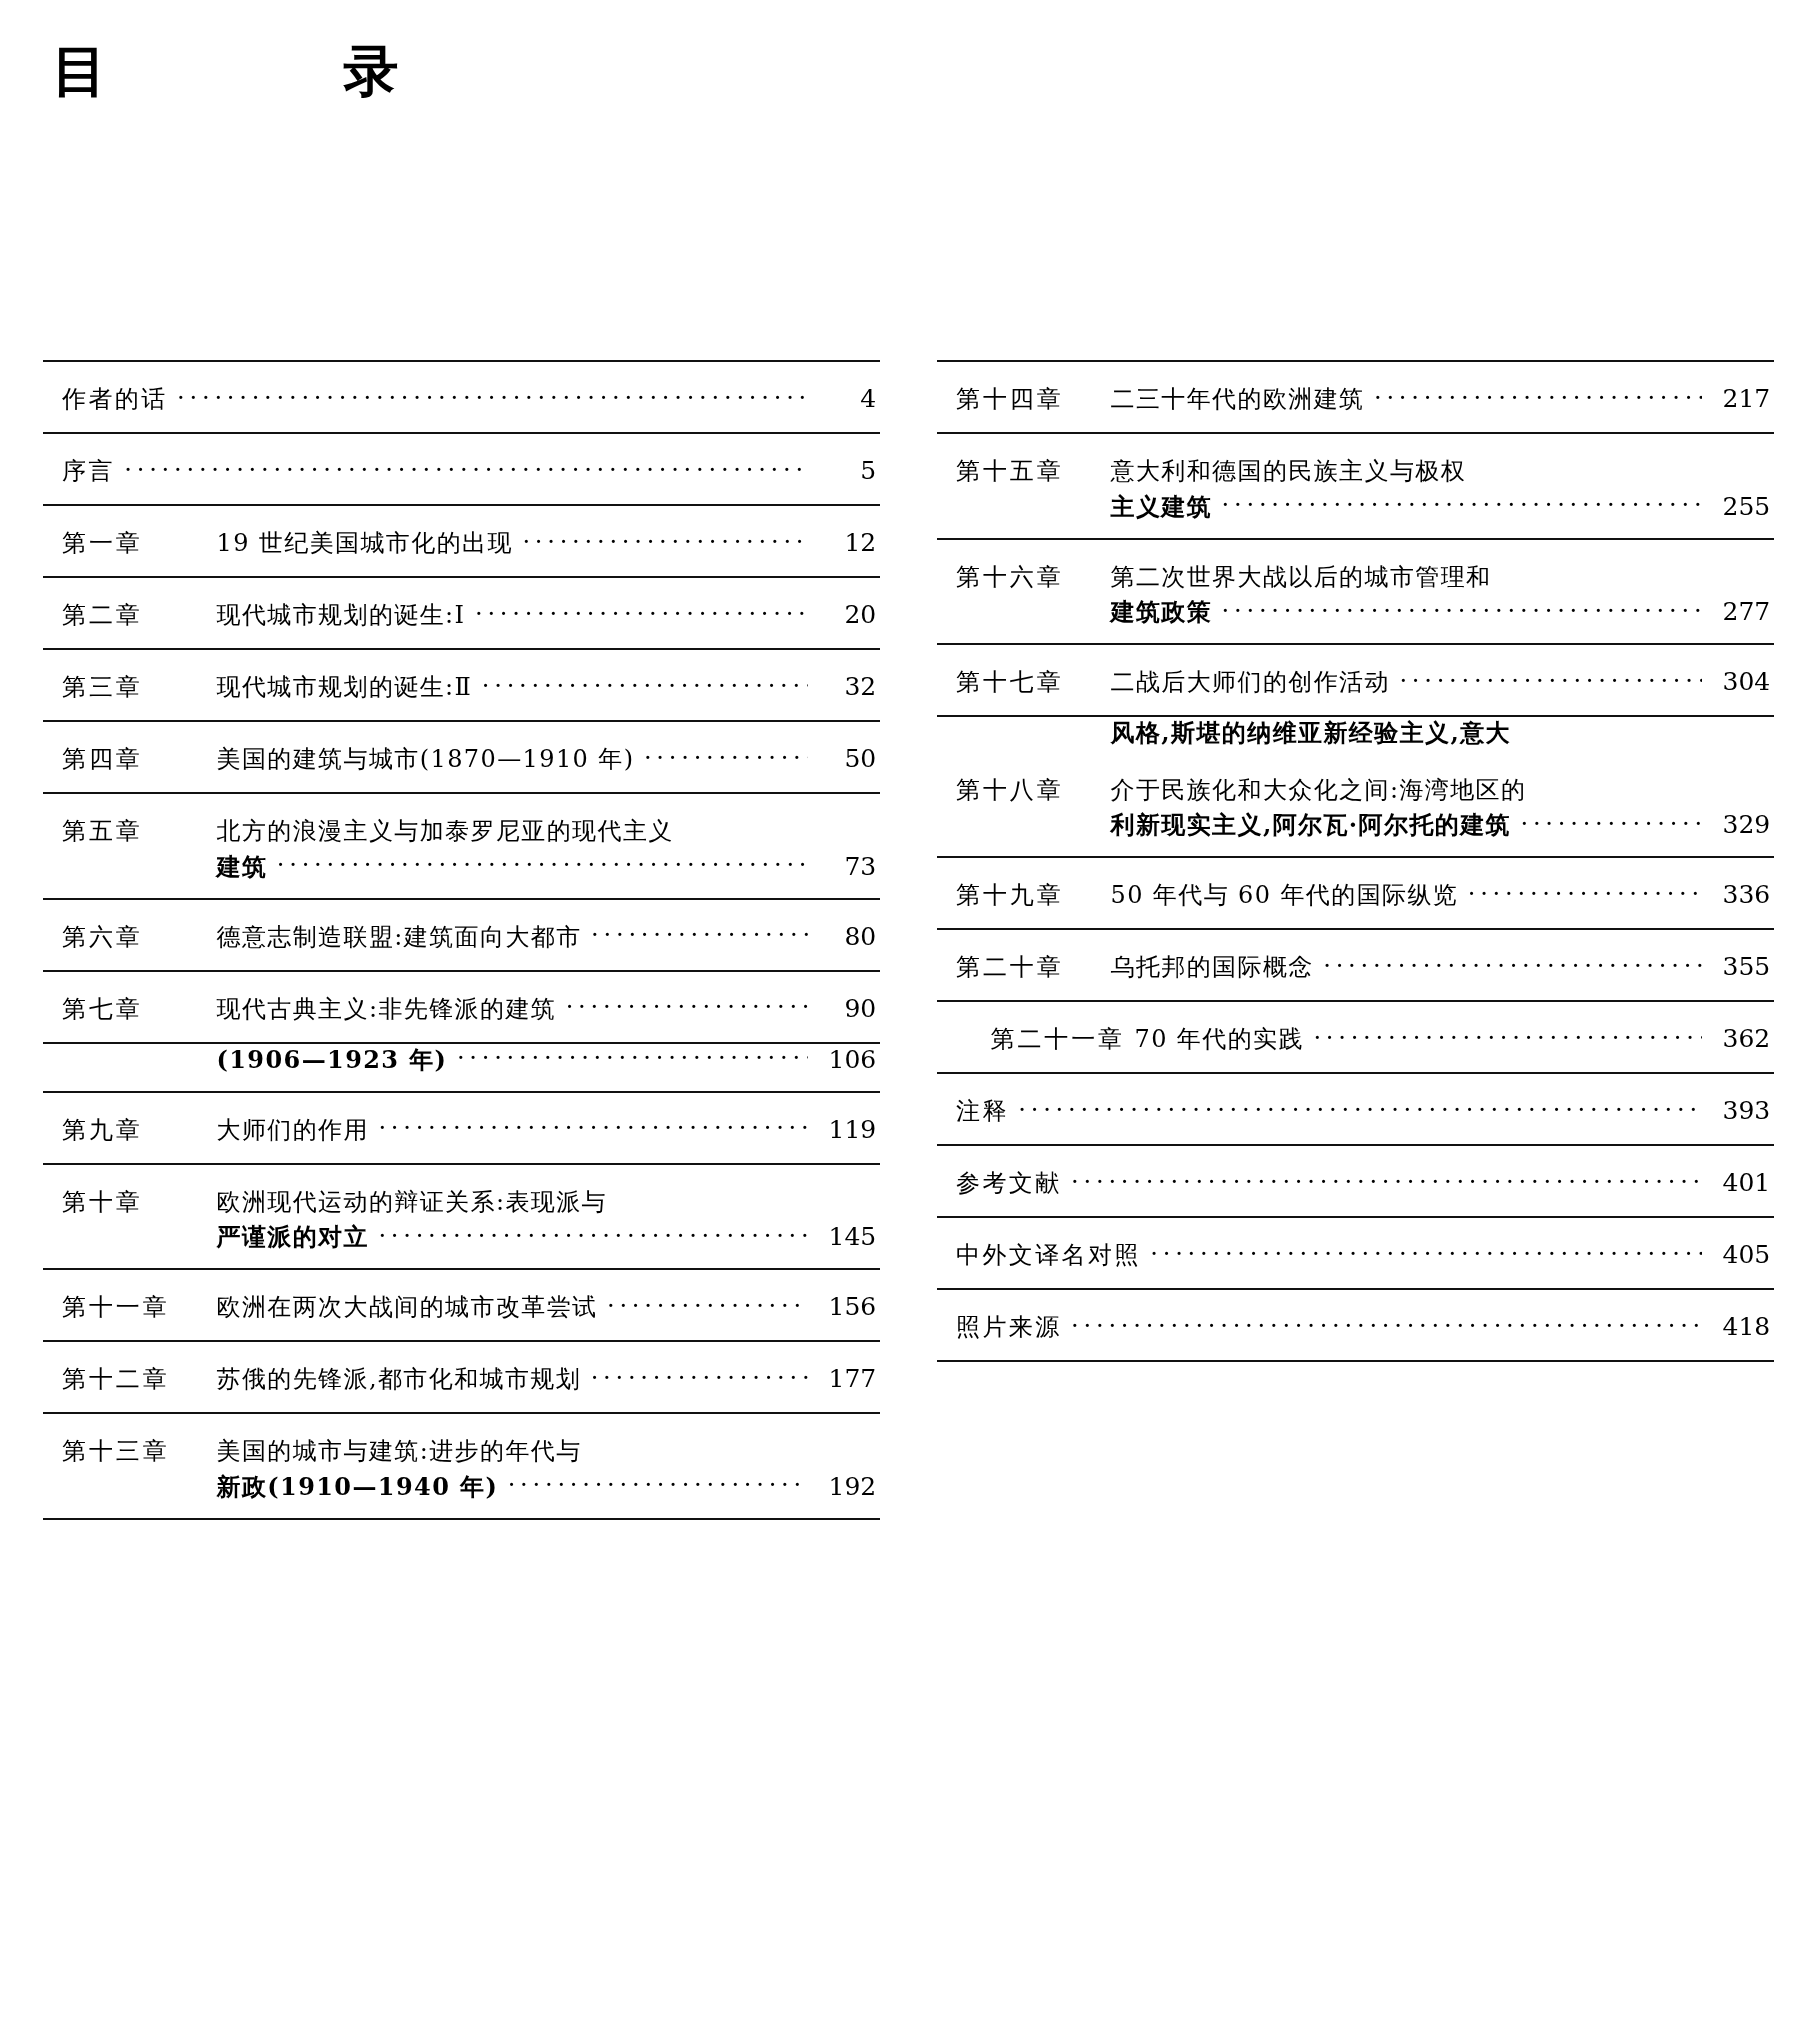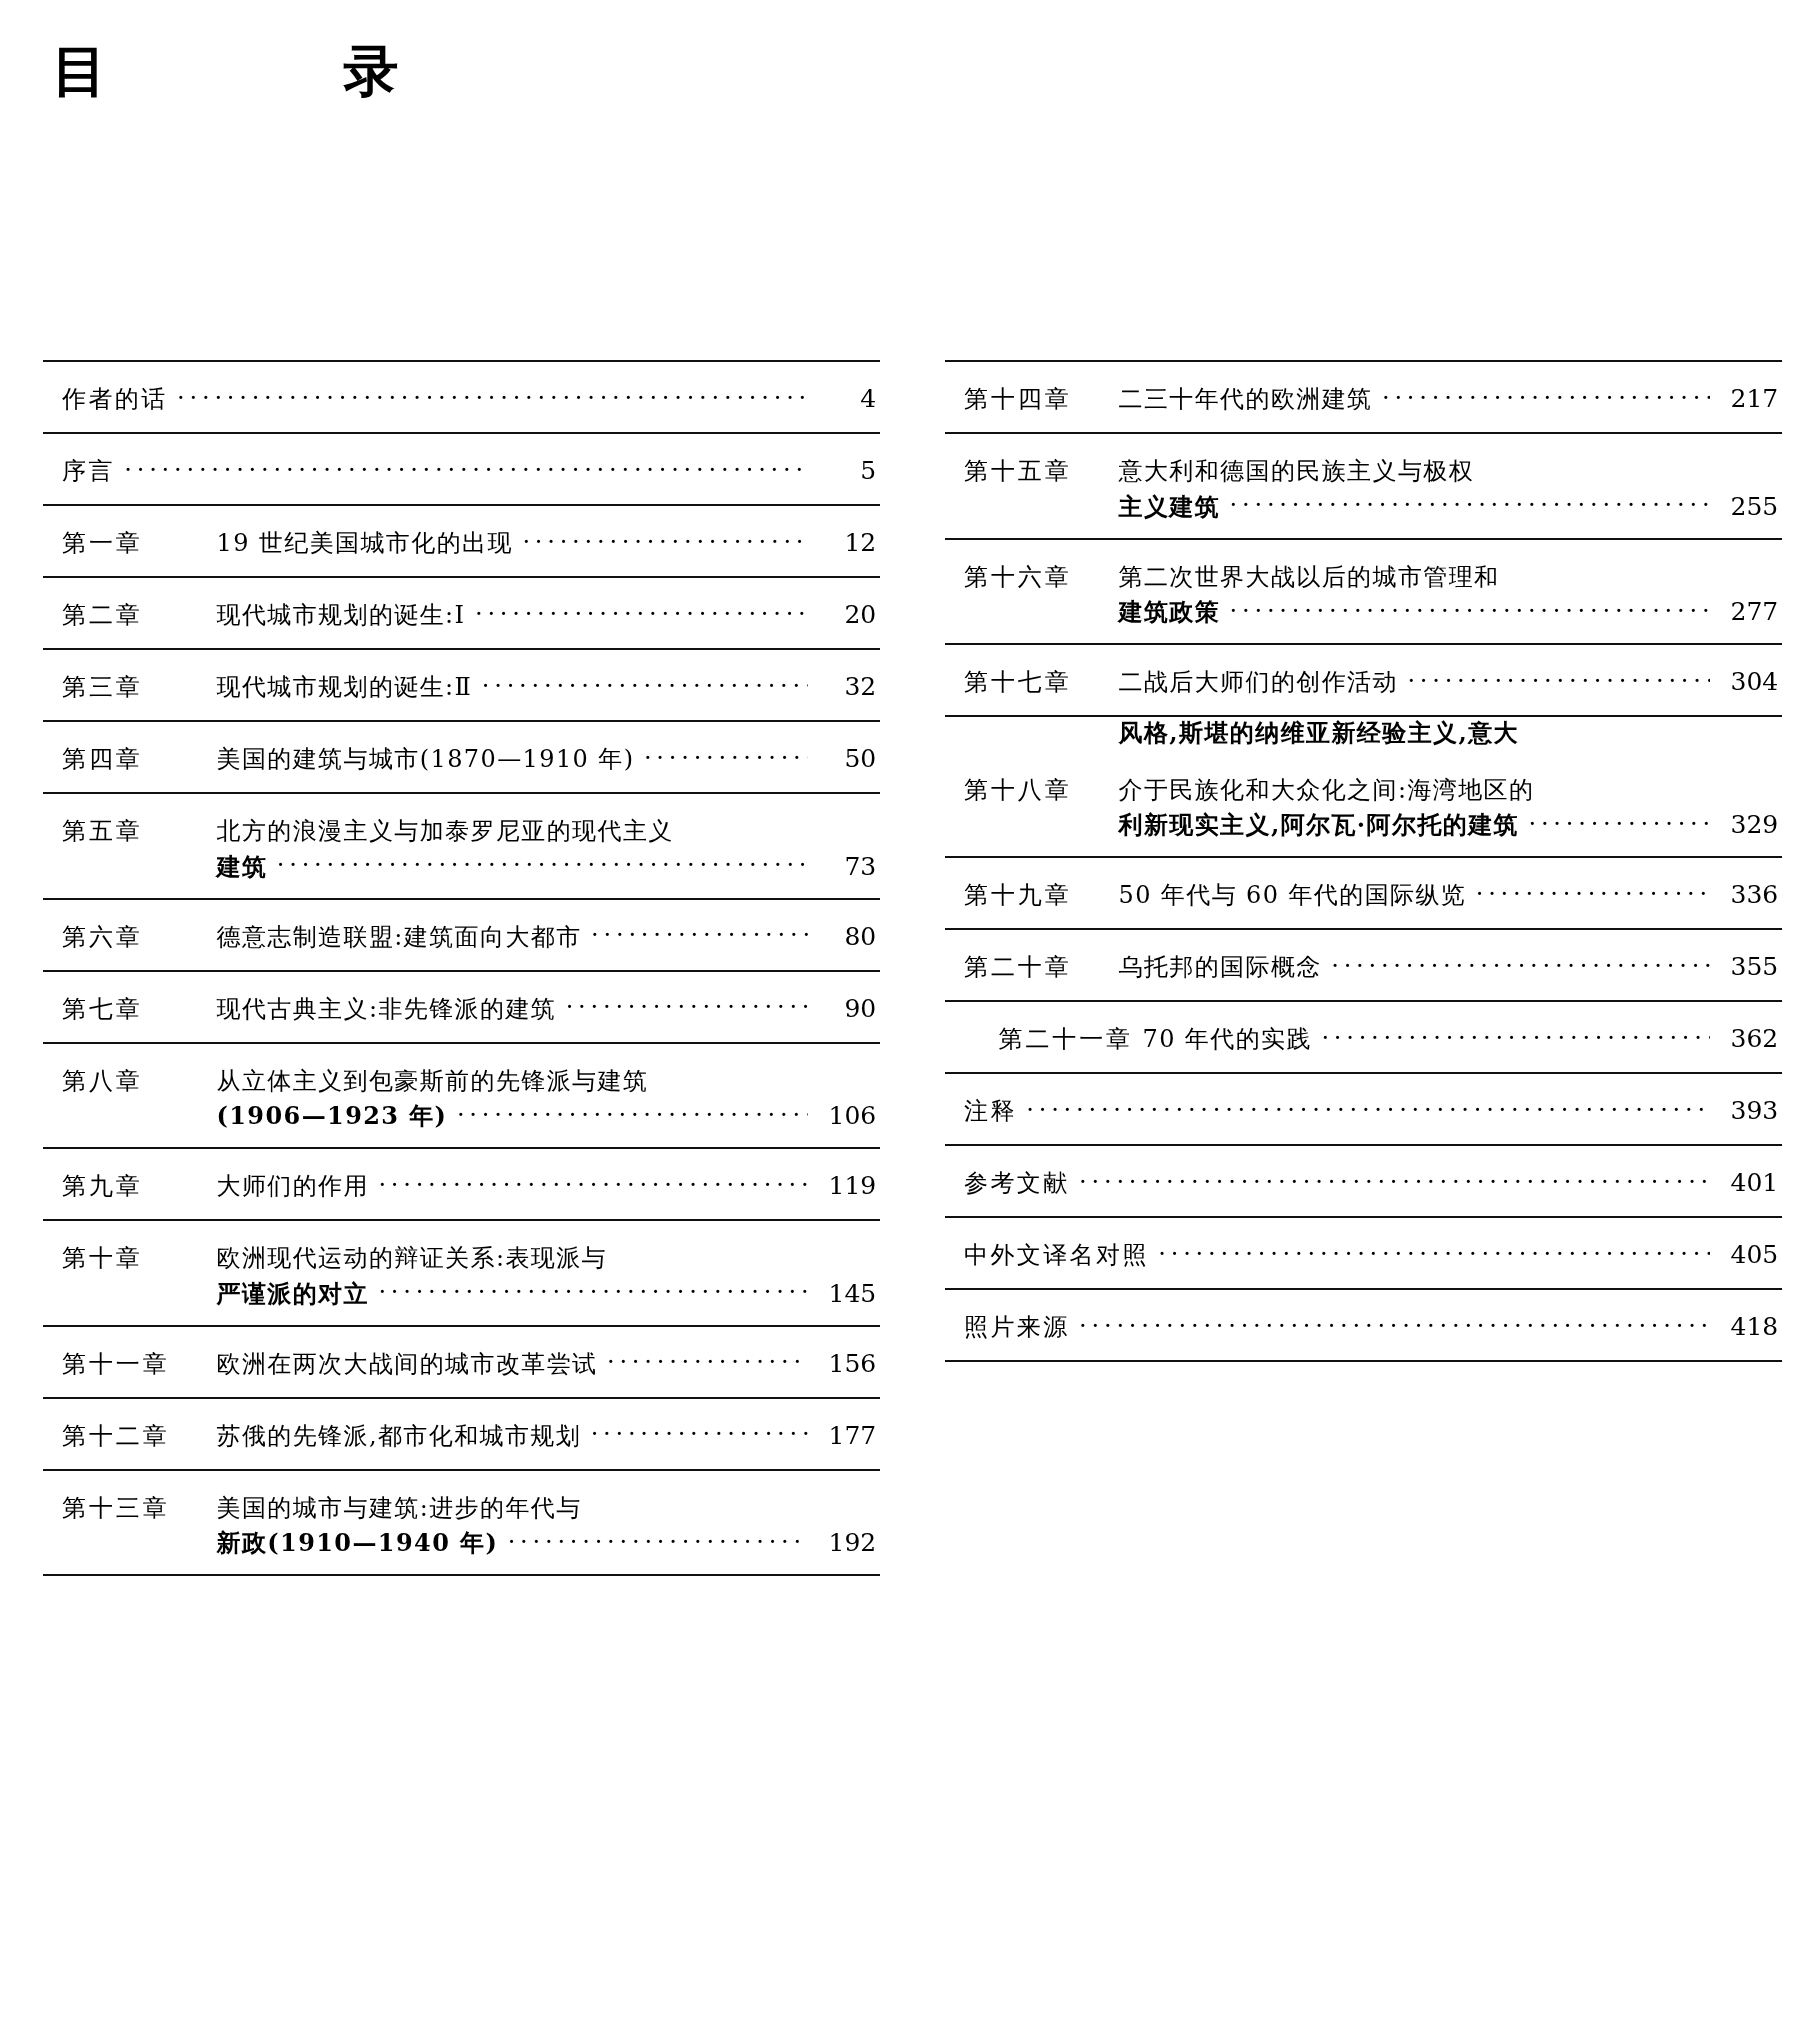--- a/index.html
+++ b/index.html
@@ -36,21 +36,21 @@
     white-space: pre;
   }
 
   
   .columns {
     position: absolute;
     top: 360px;
     left: 0;
     width: 1813px;
     display: flex;
-    gap: 8px;
+    gap: 0px;
   }
   .col {
     width: 837px;
     box-sizing: border-box;
   }
   .col-left  { margin-left: 43px; }
   .col-right { margin-left: 57px; }
 
   
   .entry {
@@ -225,26 +225,20 @@
         </div>
         <div class="entry">
           <div class="entry-line">
             <span class="chapter-label">第七章</span>
             <span class="entry-title">现代古典主义:非先锋派的建筑</span>
             <span class="dots"></span>
             <span class="page-num">90</span>
           </div>
         </div>
         <div class="entry">
-          <div class="entry-line line-first">
-            <span class="chapter-label">第八章</span>
-            <span class="entry-title">从立体主义到包豪斯前的先锋派与建筑</span>
-            <span class="dots hidden-dots"></span>
-            <span class="page-num blank">&nbsp;</span>
-          </div>
           <div class="entry-line line-cont">
             <span class="chapter-label empty" style="visibility: hidden;">&nbsp;</span>
             <span class="entry-title indent-cont">(1906—1923 年)</span>
             <span class="dots"></span>
             <span class="page-num">106</span>
           </div>
         </div>
         <div class="entry">
           <div class="entry-line">
             <span class="chapter-label">第九章</span>

